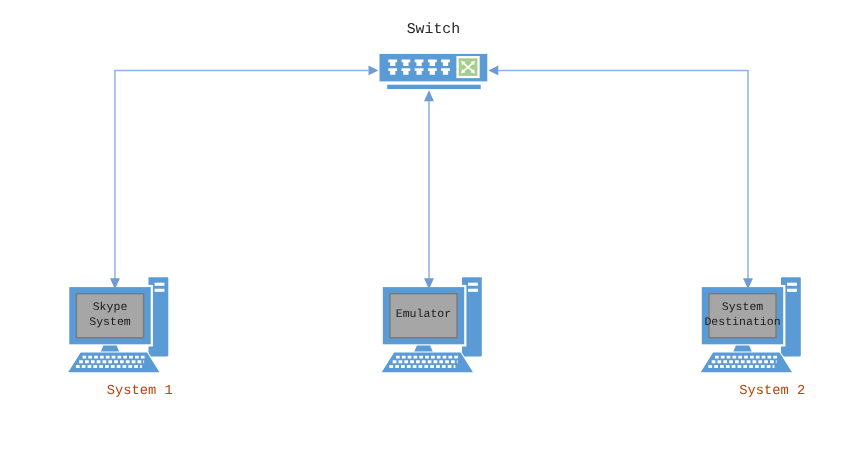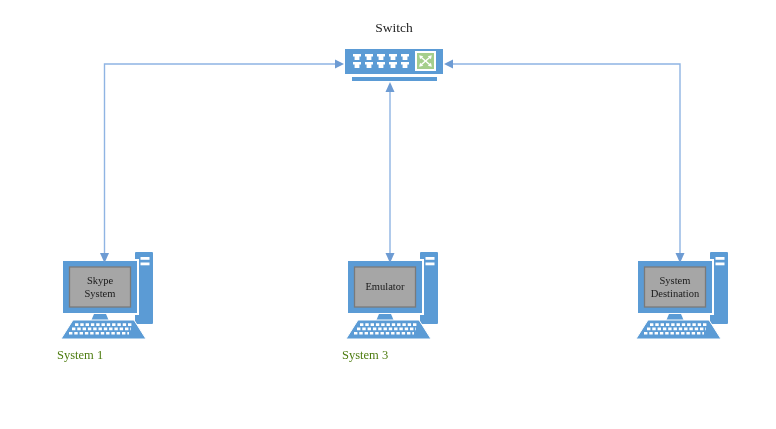--- a/index.html
+++ b/index.html
@@ -1,19 +1,19 @@
 <!DOCTYPE html>
 <html><head>
 <meta charset="utf-8">
 <title>Diagram</title>
 <style>
   html,body{margin:0;padding:0;background:#fff;}
   .canvas{
     position:relative;width:776px;height:429px;background:#ffffff;
-    font-family:Liberation Serif, serif;overflow:hidden;
+    font-family:Liberation Mono, monospace;overflow:hidden;
   }
   
   .switch-title{
     position:absolute;left:345px;top:20px;width:98px;text-align:center;
     font-size:13.5px;color:#262626;
   }
   .switch-icon{position:absolute;left:345px;top:49px;width:98px;height:33px;}
   .switch-body{position:absolute;left:0;top:0;width:98px;height:25px;background:#5B9BD5;}
   .switch-base{position:absolute;left:7px;top:28px;width:85px;height:4px;background:#5B9BD5;}
   .switch-ports{position:absolute;left:0;top:0;}
@@ -24,22 +24,22 @@
   .switch-module svg{display:block;width:100%;height:100%;}
   
   .computer{position:absolute;width:100px;height:112px;}
   .computer svg.pc{position:absolute;left:0;top:0;}
   .screen-label{
     position:absolute;left:15px;top:17px;width:56px;height:40px;
     display:flex;align-items:center;justify-content:center;text-align:center;
     font-size:10.5px;line-height:1.25;color:#1a1a1a;
   }
   .node-caption{
-    position:absolute;left:0;top:98px;width:100px;text-align:left;
-    font-size:12.5px;color:#4d7c0f;
+    position:absolute;left:0;top:98px;width:100px;text-align:right;
+    font-size:12.5px;color:#c2410c;
   }
   
   .connectors{position:absolute;left:0;top:0;width:776px;height:429px;pointer-events:none;}
 </style>
 </head>
 <body>
 
 <div class="canvas">
 
   <svg width="0" height="0" style="position:absolute" aria-hidden="true">
@@ -76,28 +76,28 @@
       </svg>
     <div class="screen-label">Skype System</div>
     <div class="node-caption">System 1</div>
   </div>
 
   <div class="computer" style="left:342px;top:250px;">
     <svg class="pc" width="100" height="92">
         <use href="#pc-icon"></use>
       </svg>
     <div class="screen-label">Emulator</div>
-    <div class="node-caption">System 3</div>
   </div>
 
   <div class="computer" style="left:632px;top:250px;">
     <svg class="pc" width="100" height="92">
         <use href="#pc-icon"></use>
       </svg>
     <div class="screen-label">System Destination</div>
+    <div class="node-caption">System 2</div>
   </div>
 
   <div class="switch-icon">
     <div class="switch-body">
       <svg class="switch-ports" width="98" height="25">
         <use href="#port-glyph" x="8" y="5"></use>
         <use href="#port-glyph" x="20" y="5"></use>
         <use href="#port-glyph" x="32" y="5"></use>
         <use href="#port-glyph" x="44" y="5"></use>
         <use href="#port-glyph" x="56" y="5"></use>

